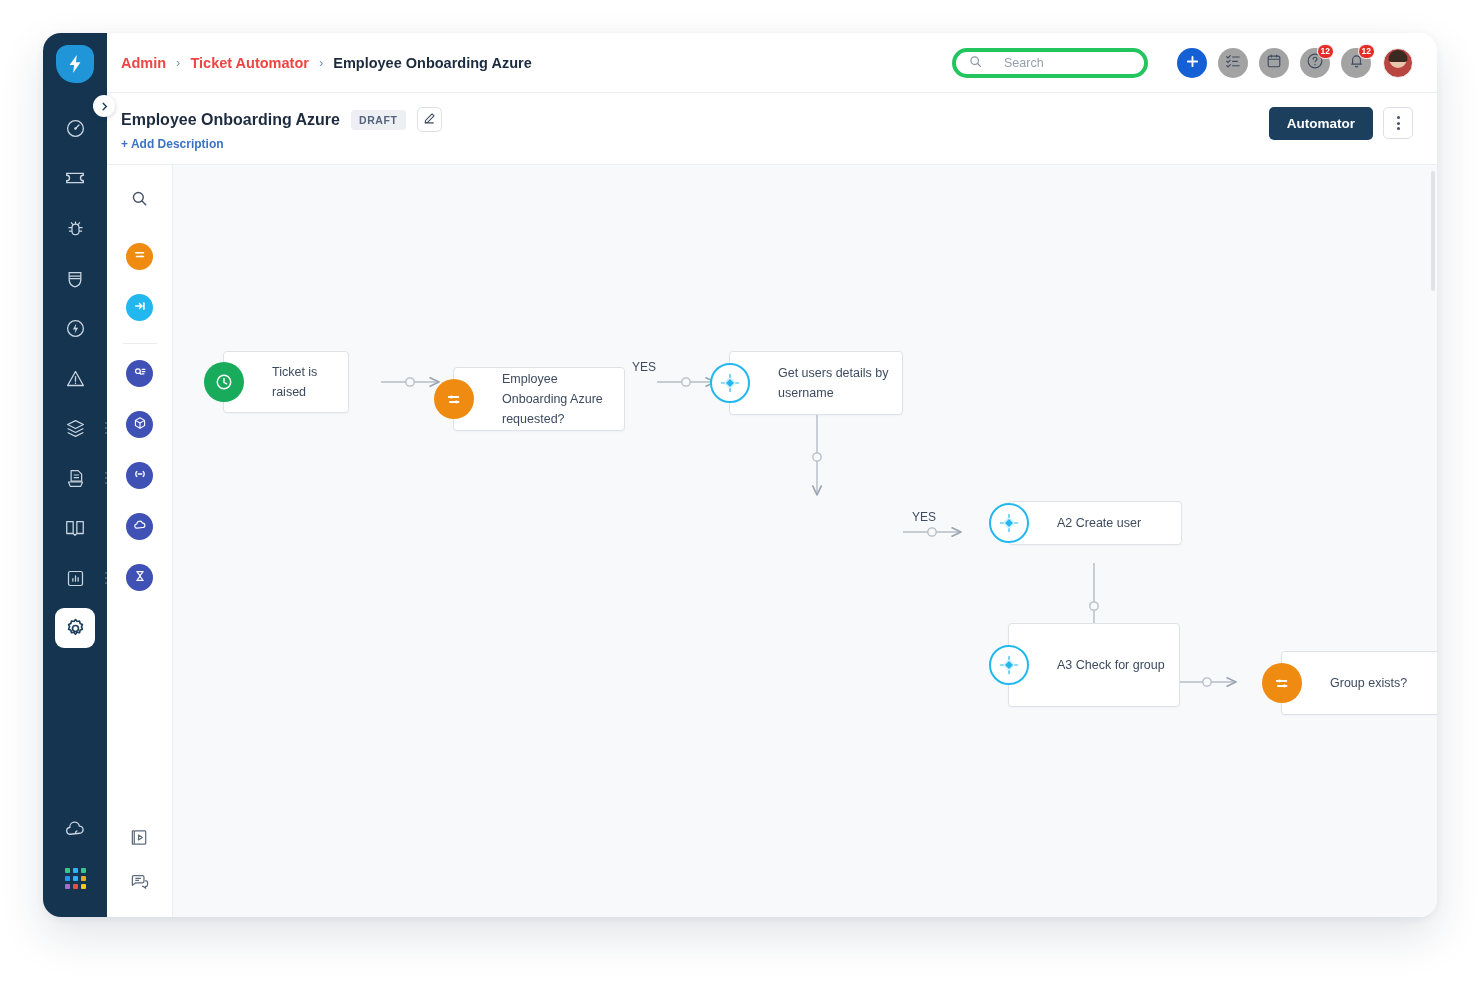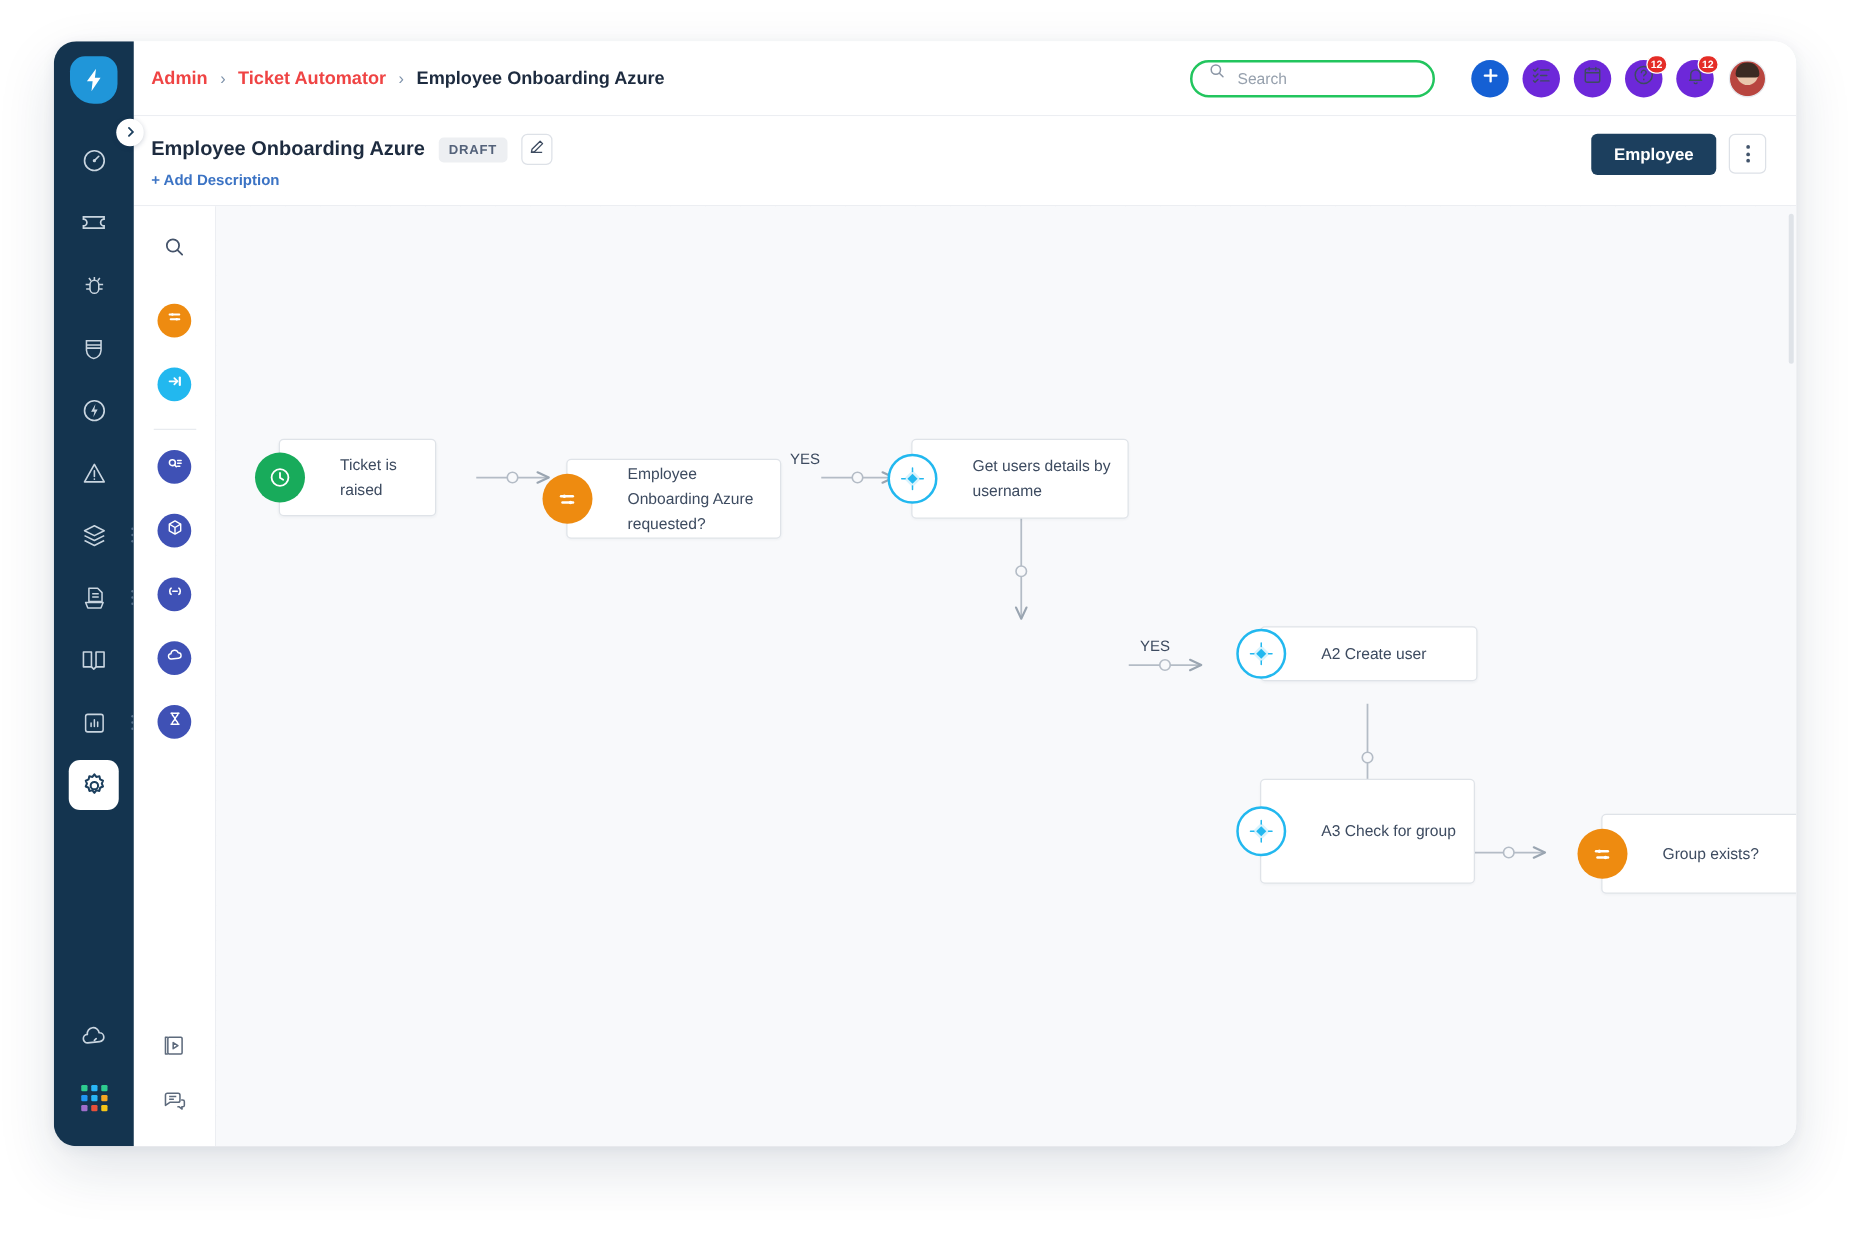--- a/index.html
+++ b/index.html
@@ -76,37 +76,37 @@
     border-bottom: 1px solid #eceef2;
     background: #fff;
   }
   #breadcrumb { display: flex; align-items: center; gap: 10px; font-size: 14.5px; font-weight: bold; }
   #breadcrumb .crumb-link { color: #ef4444; cursor: pointer; }
   #breadcrumb .crumb-current { color: #1d2b3f; }
   #breadcrumb .sep { color: #7f93ab; font-weight: normal; font-size: 13px; }
   .flexfill { flex: 1 1 auto; }
 
   #search-box {
-    width: 196px; height: 30px; border: 2px solid #22c55e; border-radius: 16px;
-    display: flex; gap: 10px; padding: 0 13px;
+    width: 196px; height: 30px; border: 4px solid #22c55e; border-radius: 16px;
+    display: flex; align-items: center; gap: 22px; padding: 0 13px;
     margin-right: 18px;
   }
   #search-input {
     border: none; outline: none; font-size: 12.5px; color: #66717f;
     font-family: "Liberation Sans", sans-serif; background: transparent; width: 130px;
   }
   #search-input::placeholder { color: #96a0ad; }
 
   .hdr-btn {
     width: 30px; height: 30px; border-radius: 50%;
     display: flex; align-items: center; justify-content: center;
     margin-left: 11px; position: relative; cursor: pointer;
   }
   .hdr-btn.plus { background: #1560d4; }
-  .hdr-btn.soft { background: #6d28d9; text-decoration: underline; }
+  .hdr-btn.soft { background: #a3a3a3; text-decoration: underline; }
   .hdr-badge {
     position: absolute; top: -4px; right: -4px;
     min-width: 15px; height: 15px; padding: 0 3px;
     background: #e52d27; color: #fff; border-radius: 8px;
     font-size: 8.5px; font-weight: bold;
     display: flex; align-items: center; justify-content: center;
     border: 1.5px solid #fff;
   }
   #avatar {
     width: 30px; height: 30px; border-radius: 50%; margin-left: 12px;
@@ -483,21 +483,21 @@
                   <path d="M3.2 13.4h10"></path>
               </svg>
             </span>
           </span>
         </div>
         <span id="add-description">+ Add Description</span>
       </div>
 
       <div class="flexfill"></div>
 
-      <button id="activate-btn">Employee</button>
+      <button id="activate-btn">Automator</button>
       <div id="kebab-btn">
         <i></i>
           <i></i>
           <i></i>
       </div>
     </div>
 
     <div id="body-row">
 
       <aside id="palette">

